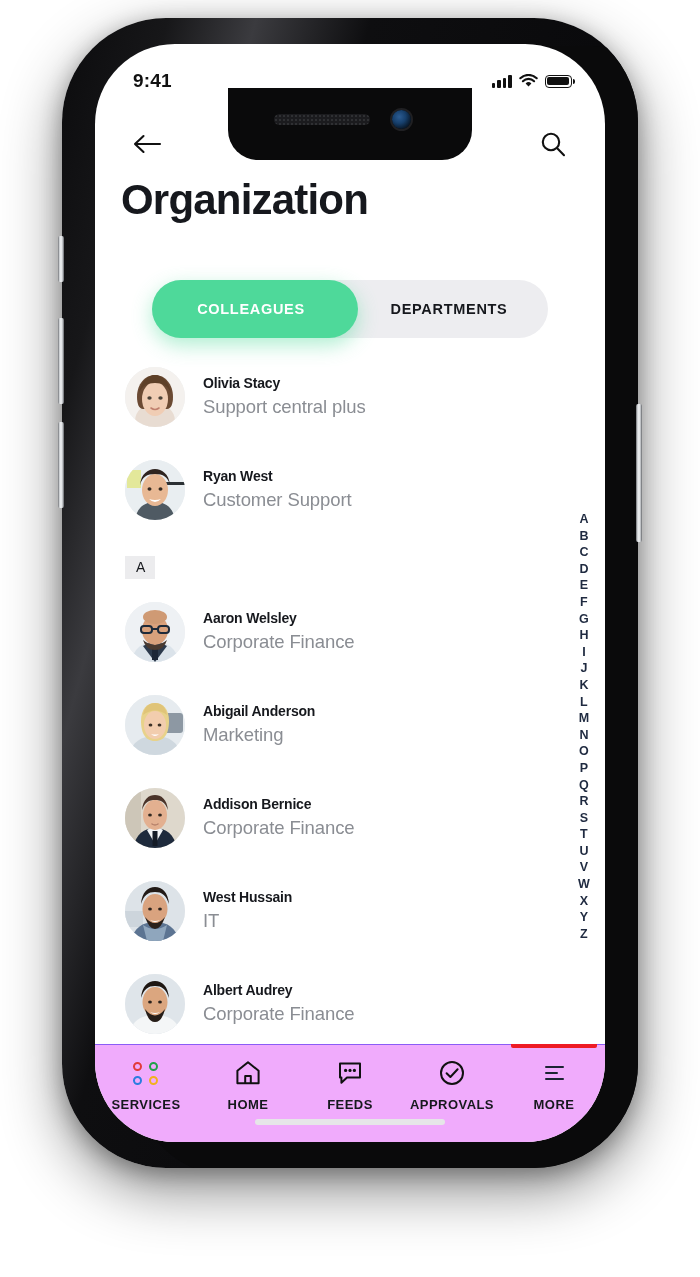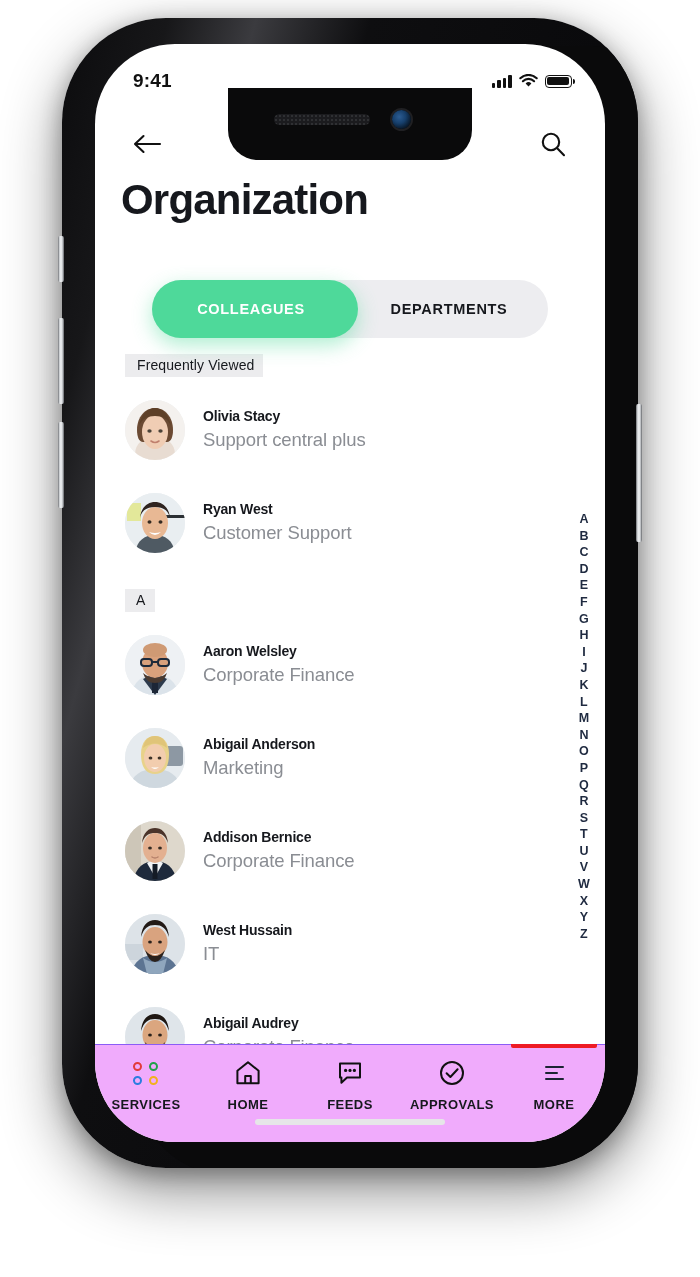--- a/index.html
+++ b/index.html
@@ -237,23 +237,20 @@
     <div class="segment-wrap">
       <div class="segment" style="background: rgb(237, 237, 240);">
         <div class="seg-active-pill" id="seg-pill" style="background: rgb(78, 217, 154);"></div>
         <div class="seg-tab active">COLLEAGUES</div>
         <div class="seg-tab">DEPARTMENTS</div>
       </div>
     </div>
 
     <div class="list">
 
-      <div style="padding-left:30px;">
-        <div class="section-head">Frequently Viewed</div>
-      </div>
 
       <div class="row">
         <div class="avatar">
           <svg viewBox="0 0 60 60">
               <rect width="60" height="60" fill="#f4f1ee"></rect>
             <ellipse cx="30" cy="54" rx="20" ry="18" fill="#e8dcd2"></ellipse>
             <path d="M12 30c0-13 8-22 18-22s18 9 18 22c0 7-2 12-6 12H18c-4 0-6-5-6-12z" fill="#6b4a33"></path>
             <ellipse cx="30" cy="32" rx="13" ry="17" fill="#f0cdb4"></ellipse>
             <path d="M14 26c2-12 9-18 16-18s14 6 16 18c-3-7-8-10-16-10s-13 3-16 10z" fill="#5e4028"></path>
             <ellipse cx="24.5" cy="31" rx="2.2" ry="1.8" fill="#4a4238"></ellipse>
@@ -382,21 +379,21 @@
             <path d="M4 60c3-13 12-19 26-19s23 6 26 19z" fill="#f4f6f7"></path>
             <ellipse cx="30" cy="28" rx="12.5" ry="15" fill="#dba67f"></ellipse>
             <path d="M16 24c1-12 7-17 14-17s13 5 14 17c-3-9-7-12-14-12s-11 3-14 12z" fill="#1e1713"></path>
             <ellipse cx="25" cy="28" rx="1.9" ry="1.6" fill="#2b221c"></ellipse>
             <ellipse cx="35" cy="28" rx="1.9" ry="1.6" fill="#2b221c"></ellipse>
             <path d="M20 35q10 13 20 0q-3 13-10 13t-10-13z" fill="#261d18"></path>
             <path d="M25 38q5 4 10 0q-5 2-10 0z" fill="#fff"></path>
           </svg>
         </div>
         <div class="row-text">
-          <div class="row-name">Abigail Audrey</div>
+          <div class="row-name">Albert Audrey</div>
           <div class="row-sub">Corporate Finance</div>
         </div>
       </div>
 
     </div>
 
     <div class="alpha-index" id="alpha-index">
         <span>A</span>
         <span>B</span>
         <span>C</span>

